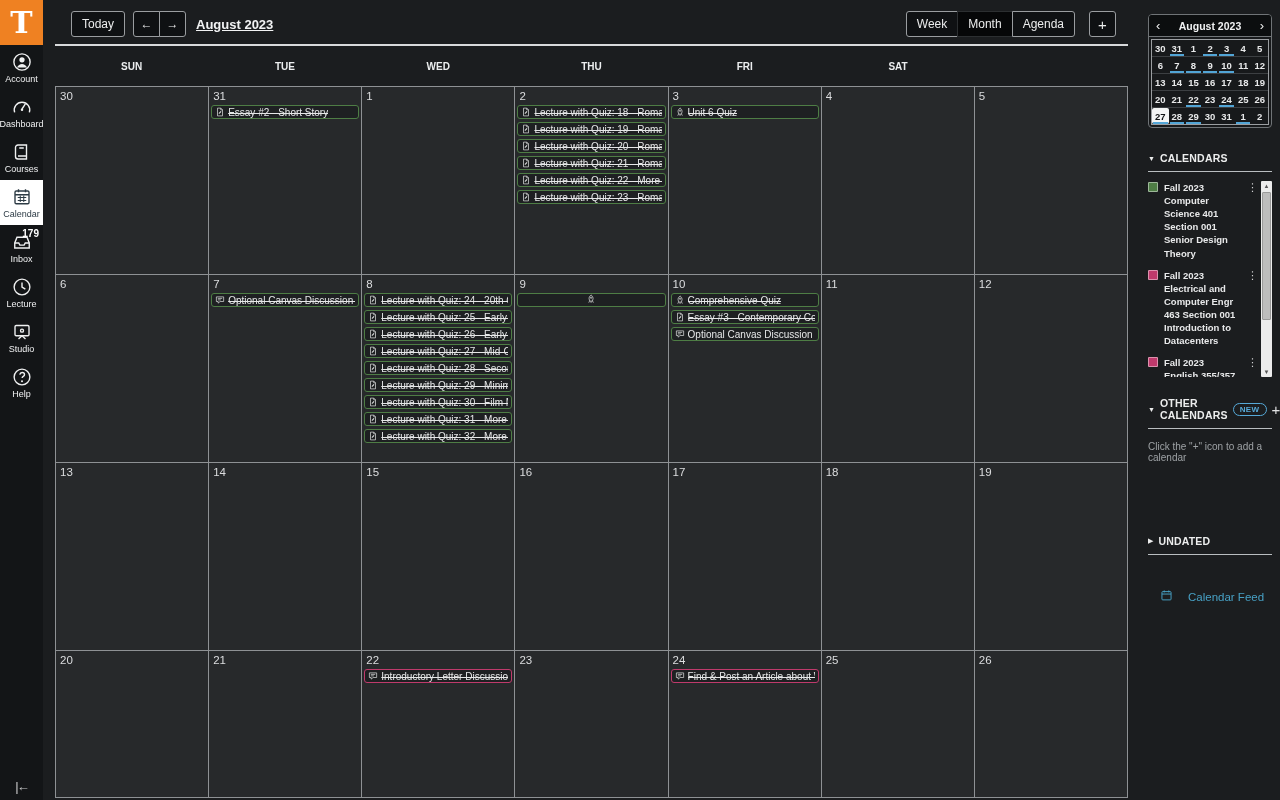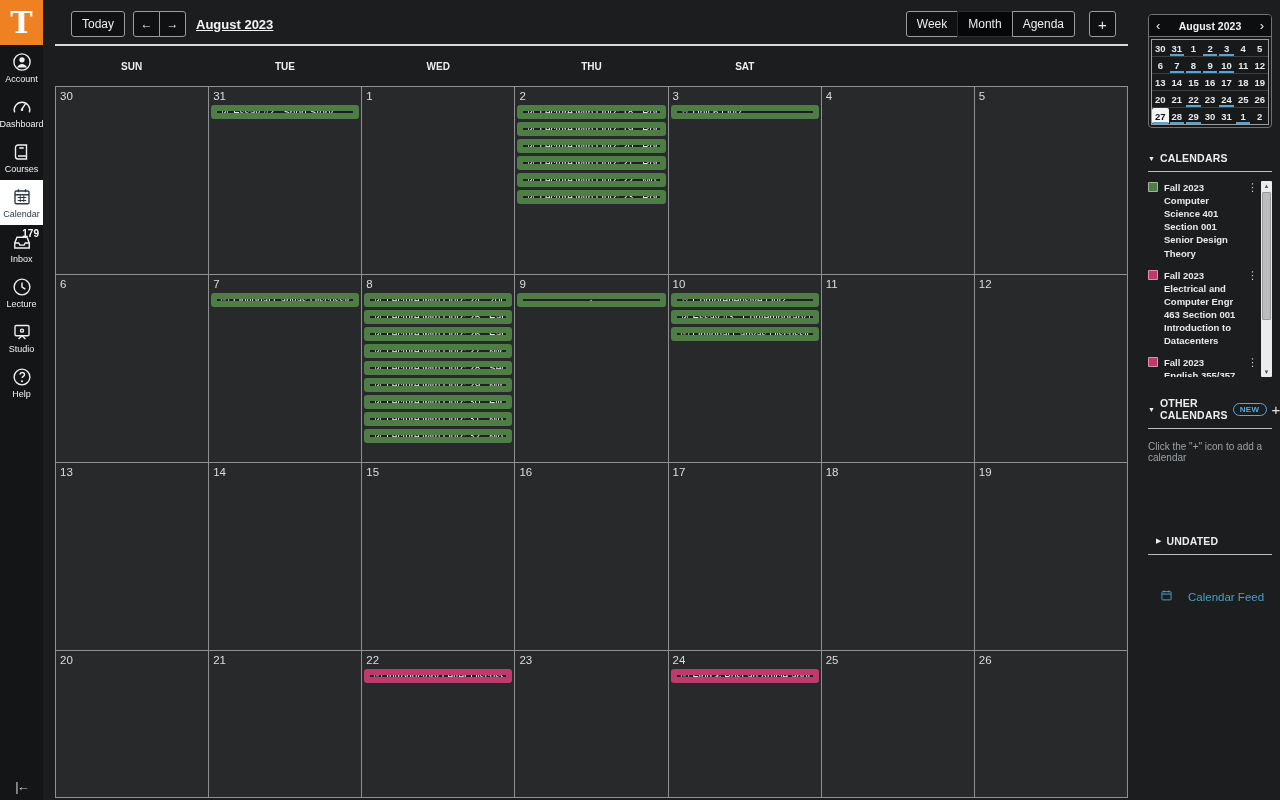--- a/index.html
+++ b/index.html
@@ -41,21 +41,21 @@
   .toolbar-divider { height:0; border-top:2px solid #d8dadb; margin:0 0 0 12px; width:1073px; }
 
   .weekday-row { display:grid; grid-template-columns:repeat(7,1fr); margin-left:12px; width:1073px; height:40px; }
   .weekday { display:flex; align-items:center; justify-content:center; color:#eceeef; font-size:10px; font-weight:700; }
 
   .cal-grid { margin-left:12px; width:1073px; height:712px; display:grid; grid-template-columns:repeat(7,1fr);
     grid-auto-rows:187px; gap:1px; background:#8e9194; border:1px solid #8e9194; overflow:hidden; }
   .day-cell { background:#27292b; overflow:hidden; cursor:pointer; }
   .date-num { font-size:11.5px; color:#dcdddf; padding:3px 4px 3px 4px; }
   .event { display:flex; align-items:center; gap:3px; height:14px; margin:0 2px 3px 2px; padding:0 3px;
-    border:6px solid #0f766e; border-radius:3px; font-size:10px; color:#e6e7e8; background:#1e2022;
+    border:1px solid #0f766e; border-radius:3px; font-size:10px; color:#e6e7e8; background:#1e2022;
     overflow:hidden; white-space:nowrap; cursor:pointer; }
   .event .icon { flex:none; display:flex; }
   .event .icon svg { width:10px; height:10px; }
   .event.done .ev-title { text-decoration:line-through; }
   .ev-title { overflow:hidden; }
 
   
   .right-panel { width:152px; flex:none; background:#1b1d1f; padding:14px 8px 0 20px; display:flex; flex-direction:column; }
   .mini-cal { width:124px; border:1px solid #707477; border-radius:4px; overflow:hidden; background:#17191b; }
   .mini-head { display:flex; align-items:center; justify-content:space-between; background:#0c0e0f;
@@ -85,21 +85,21 @@
   .scroll-arrow.up { top:0; }
   .scroll-arrow.down { bottom:0; }
   .scroll-thumb { position:absolute; left:1px; top:11px; width:9px; height:128px; background:#bdbdbd; border:1px solid #9a9a9a; border-radius:1px; cursor:grab; }
 
   .other-row { display:flex; align-items:center; gap:5px; margin-top:20px; }
   .new-pill { border:1px solid #56a9d8; color:#56a9d8; font-size:8px; font-weight:700; border-radius:8px;
     padding:1px 6px; letter-spacing:.4px; }
   .plus-icon { margin-left:auto; color:#e3e4e5; font-size:15px; cursor:pointer; line-height:1; padding-right:2px; }
   .other-hint { color:#9ea2a5; font-size:10px; margin-top:12px; }
 
-  .undated-header { margin-top:72px;margin-left:8px; }
+  .undated-header { margin-top:72px; }
   .feed-link { display:flex; align-items:center; gap:15px; color:#47a0c4; font-size:11.5px; margin-top:34px;
     margin-left:12px; cursor:pointer; text-decoration:none;text-align:center; }
   .feed-link .icon svg { width:13px; height:13px; }
 </style>
 </head>
 <body>
 
 <div class="app">
 
   <nav class="global-nav">
@@ -202,20 +202,21 @@
           <button class="btn">Agenda</button>
         </div>
       <button class="btn add-btn">+</button>
     </div>
     <div class="toolbar-divider"></div>
     <div class="weekday-row" id="weekdayRow">
         <div class="weekday">SUN</div>
         <div class="weekday">TUE</div>
         <div class="weekday">WED</div>
         <div class="weekday">THU</div>
+        <div class="weekday">FRI</div>
         <div class="weekday">SAT</div>
       </div>
     <div class="cal-grid" id="calGrid">
         <div class="day-cell">
           <div class="date-num">30</div>
         </div>
         <div class="day-cell">
           <div class="date-num">31</div>
           <div class="event done" style="border-color: rgb(78, 125, 69);">
             <span class="icon">

